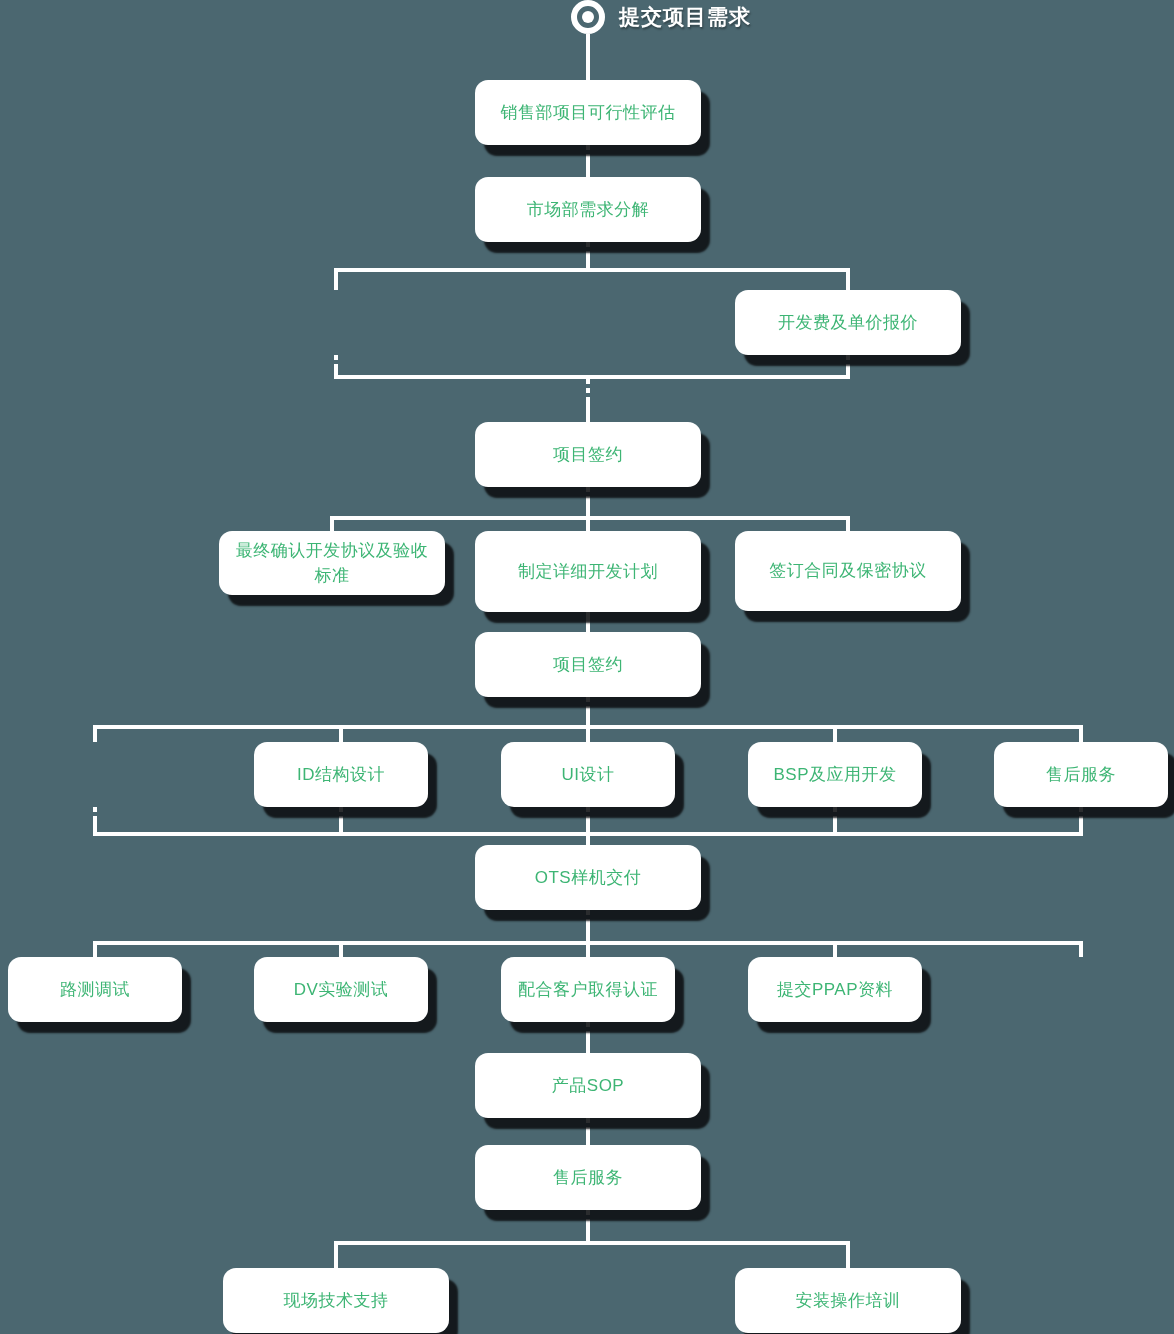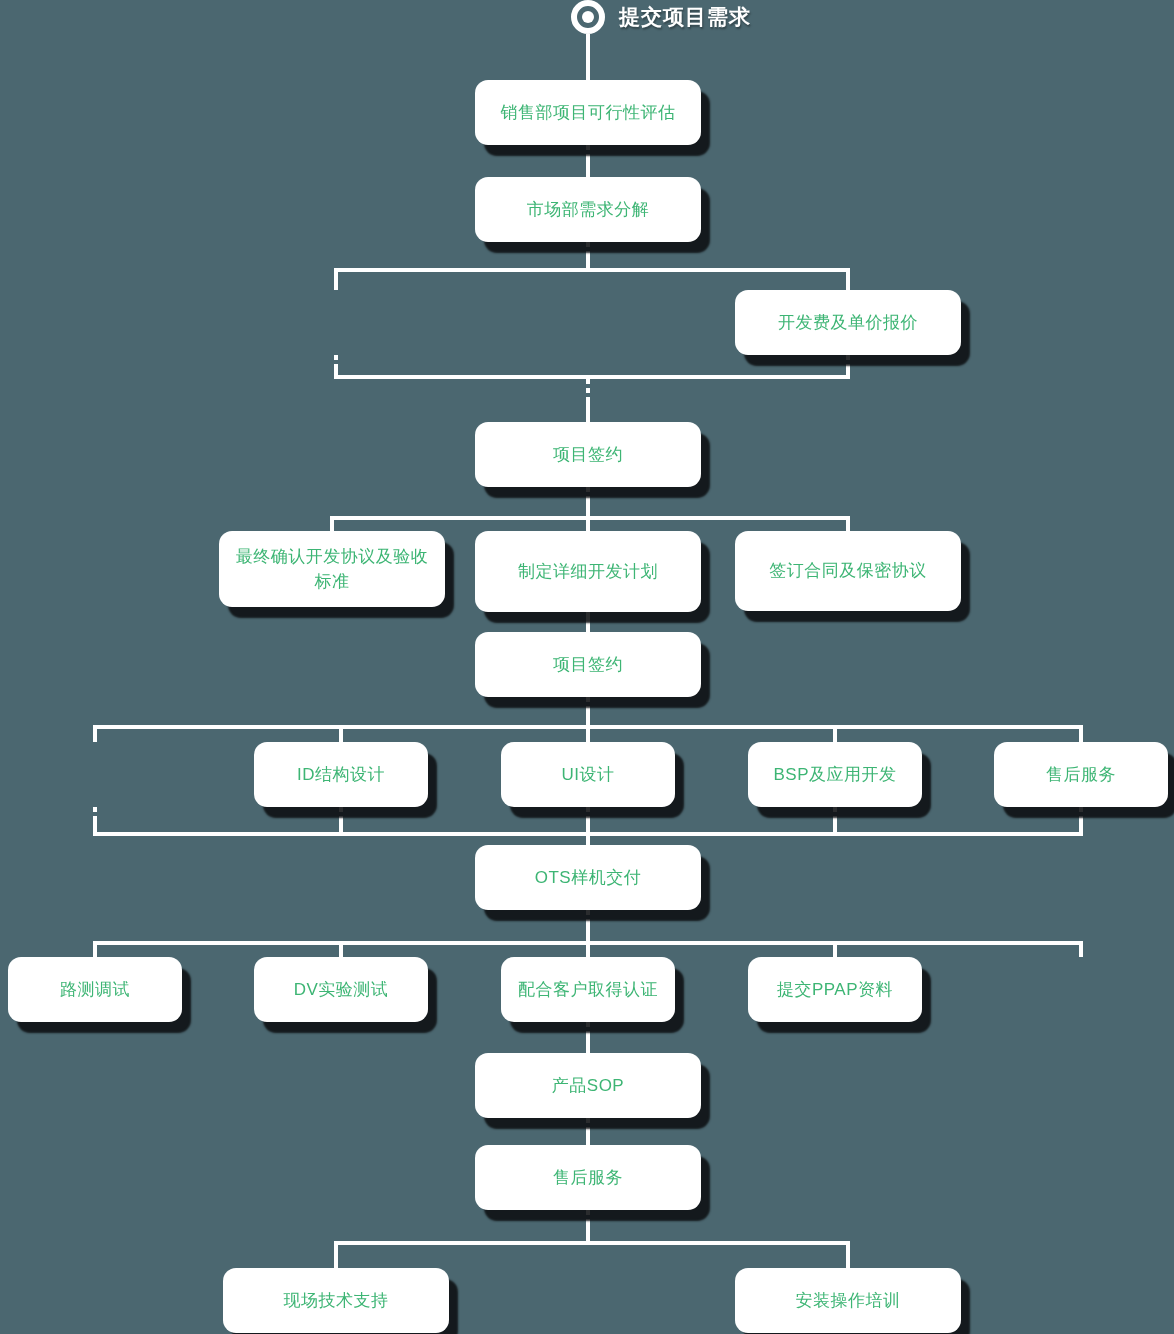--- a/index.html
+++ b/index.html
@@ -152,21 +152,21 @@
       <div class="ln v" style="left: 846px; top: 1241px; width: 4px; height: 27px;"></div>
     </div>
 
   <div class="node w" style="left:475px;top:80px">销售部项目可行性评估</div>
   <div class="node w" style="left:475px;top:177px">市场部需求分解</div>
 
   <div class="node w" style="left:735px;top:290px">开发费及单价报价</div>
 
   <div class="node w" style="left:475px;top:422px">项目签约</div>
 
-  <div class="node w" style="left:219px;top:531px;height:76px">最终确认开发协议及验收标准</div>
+  <div class="node w" style="left:219px;top:531px;height:64px">最终确认开发协议及验收标准</div>
   <div class="node w" style="left:475px;top:531px;height:81px">制定详细开发计划</div>
   <div class="node w" style="left:735px;top:531px;height:80px">签订合同及保密协议</div>
 
   <div class="node w" style="left:475px;top:632px">项目签约</div>
 
   <div class="node sm" style="left:254px;top:742px">ID结构设计</div>
   <div class="node sm" style="left:501px;top:742px">UI设计</div>
   <div class="node sm" style="left:748px;top:742px">BSP及应用开发</div>
   <div class="node sm" style="left:994px;top:742px">售后服务</div>
 

